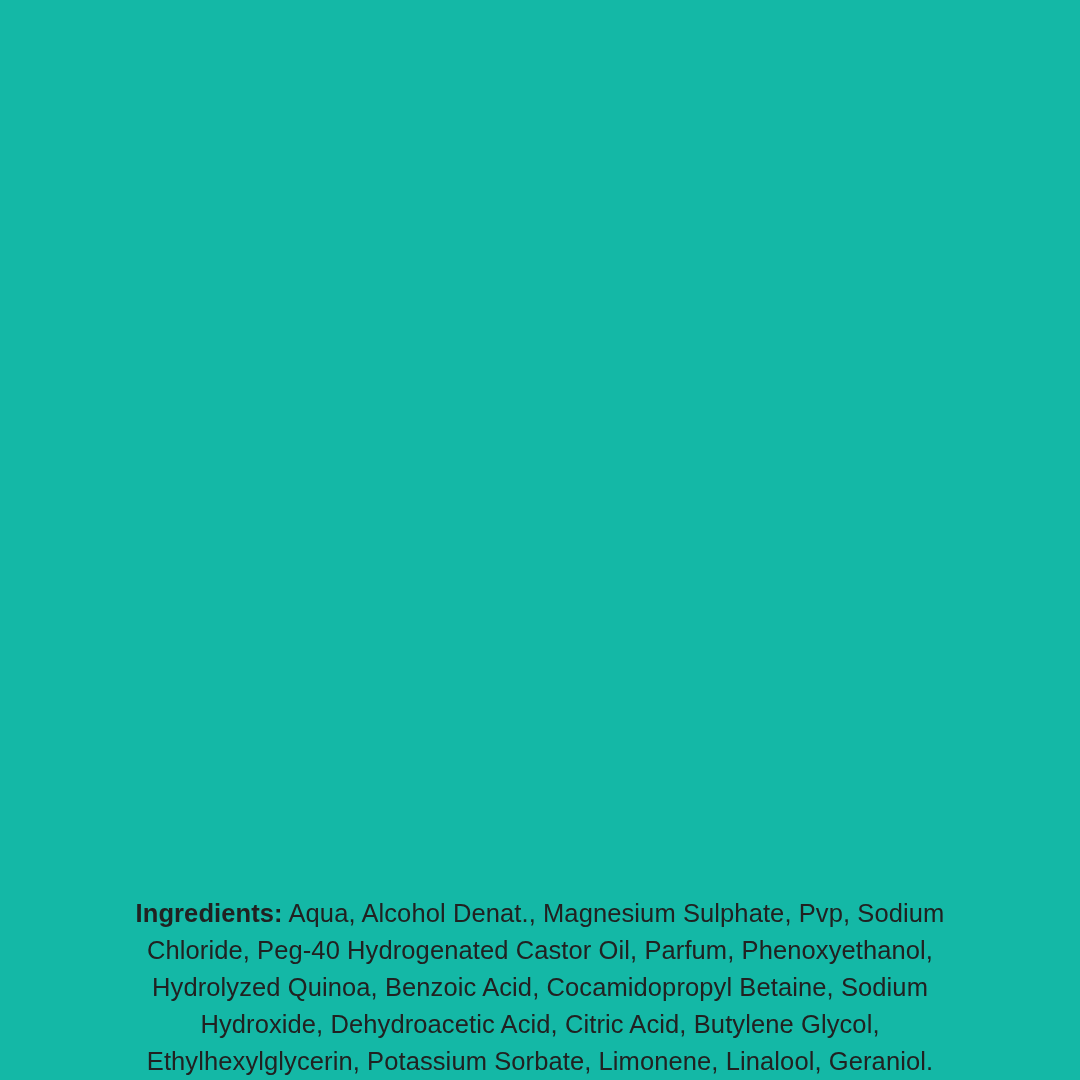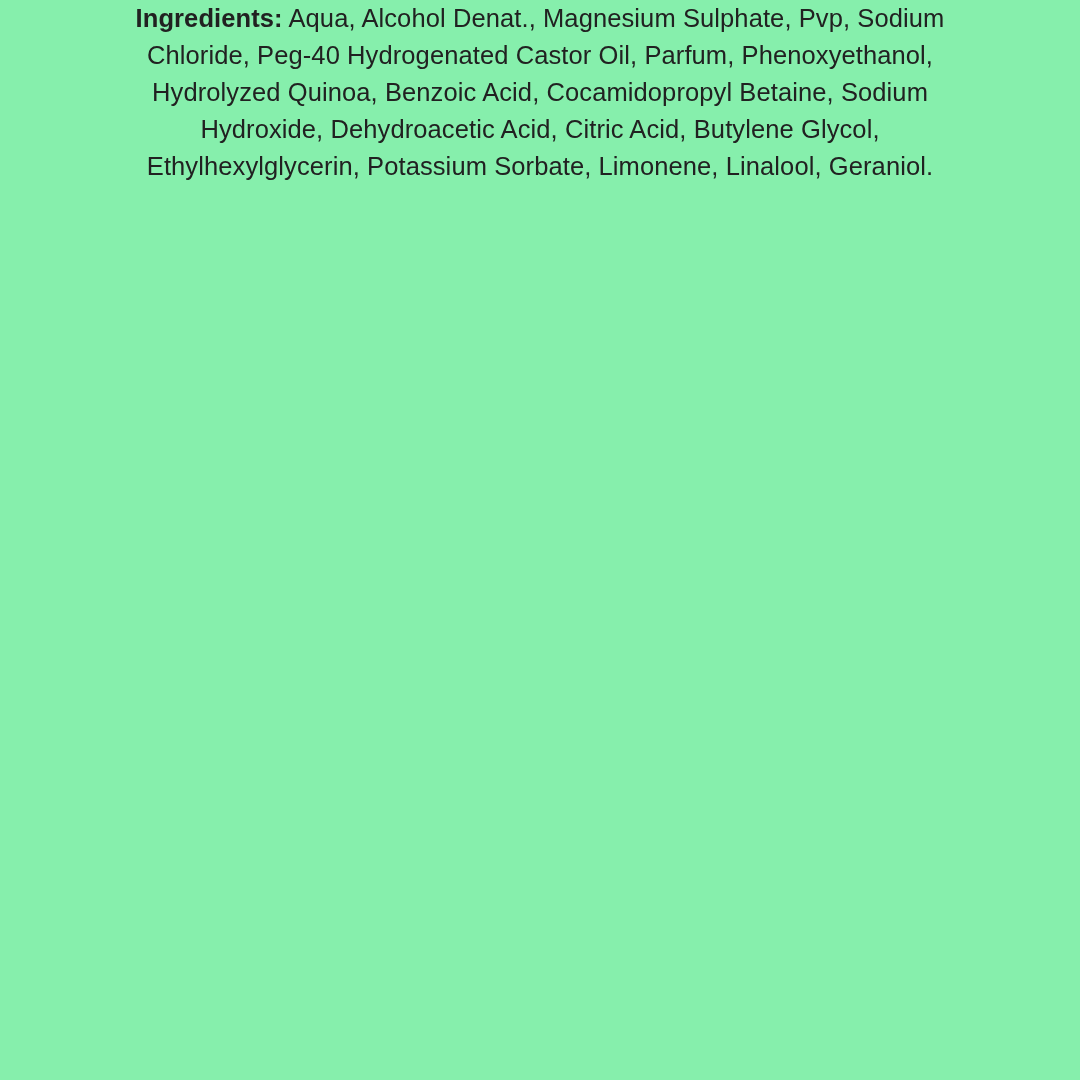--- a/index.html
+++ b/index.html
@@ -4,24 +4,24 @@
 <style>
   html, body {
     margin: 0;
     padding: 0;
     background: #ffffff;
   }
   .canvas {
     position: relative;
     width: 1080px;
     height: 1080px;
-    background: #86efac;
+    background: #14b8a6;
     overflow: hidden;
     display: flex;
-    align-items: flex-start;
+    align-items: flex-end;
     justify-content: center;
     font-family: "Liberation Sans", "DejaVu Sans", sans-serif;
   }
   .ingredients-block {
     width: 890px;
     margin: 0;
     text-align: center;
     font-size: 25.5px;
     line-height: 37px;
     color: #212121;

